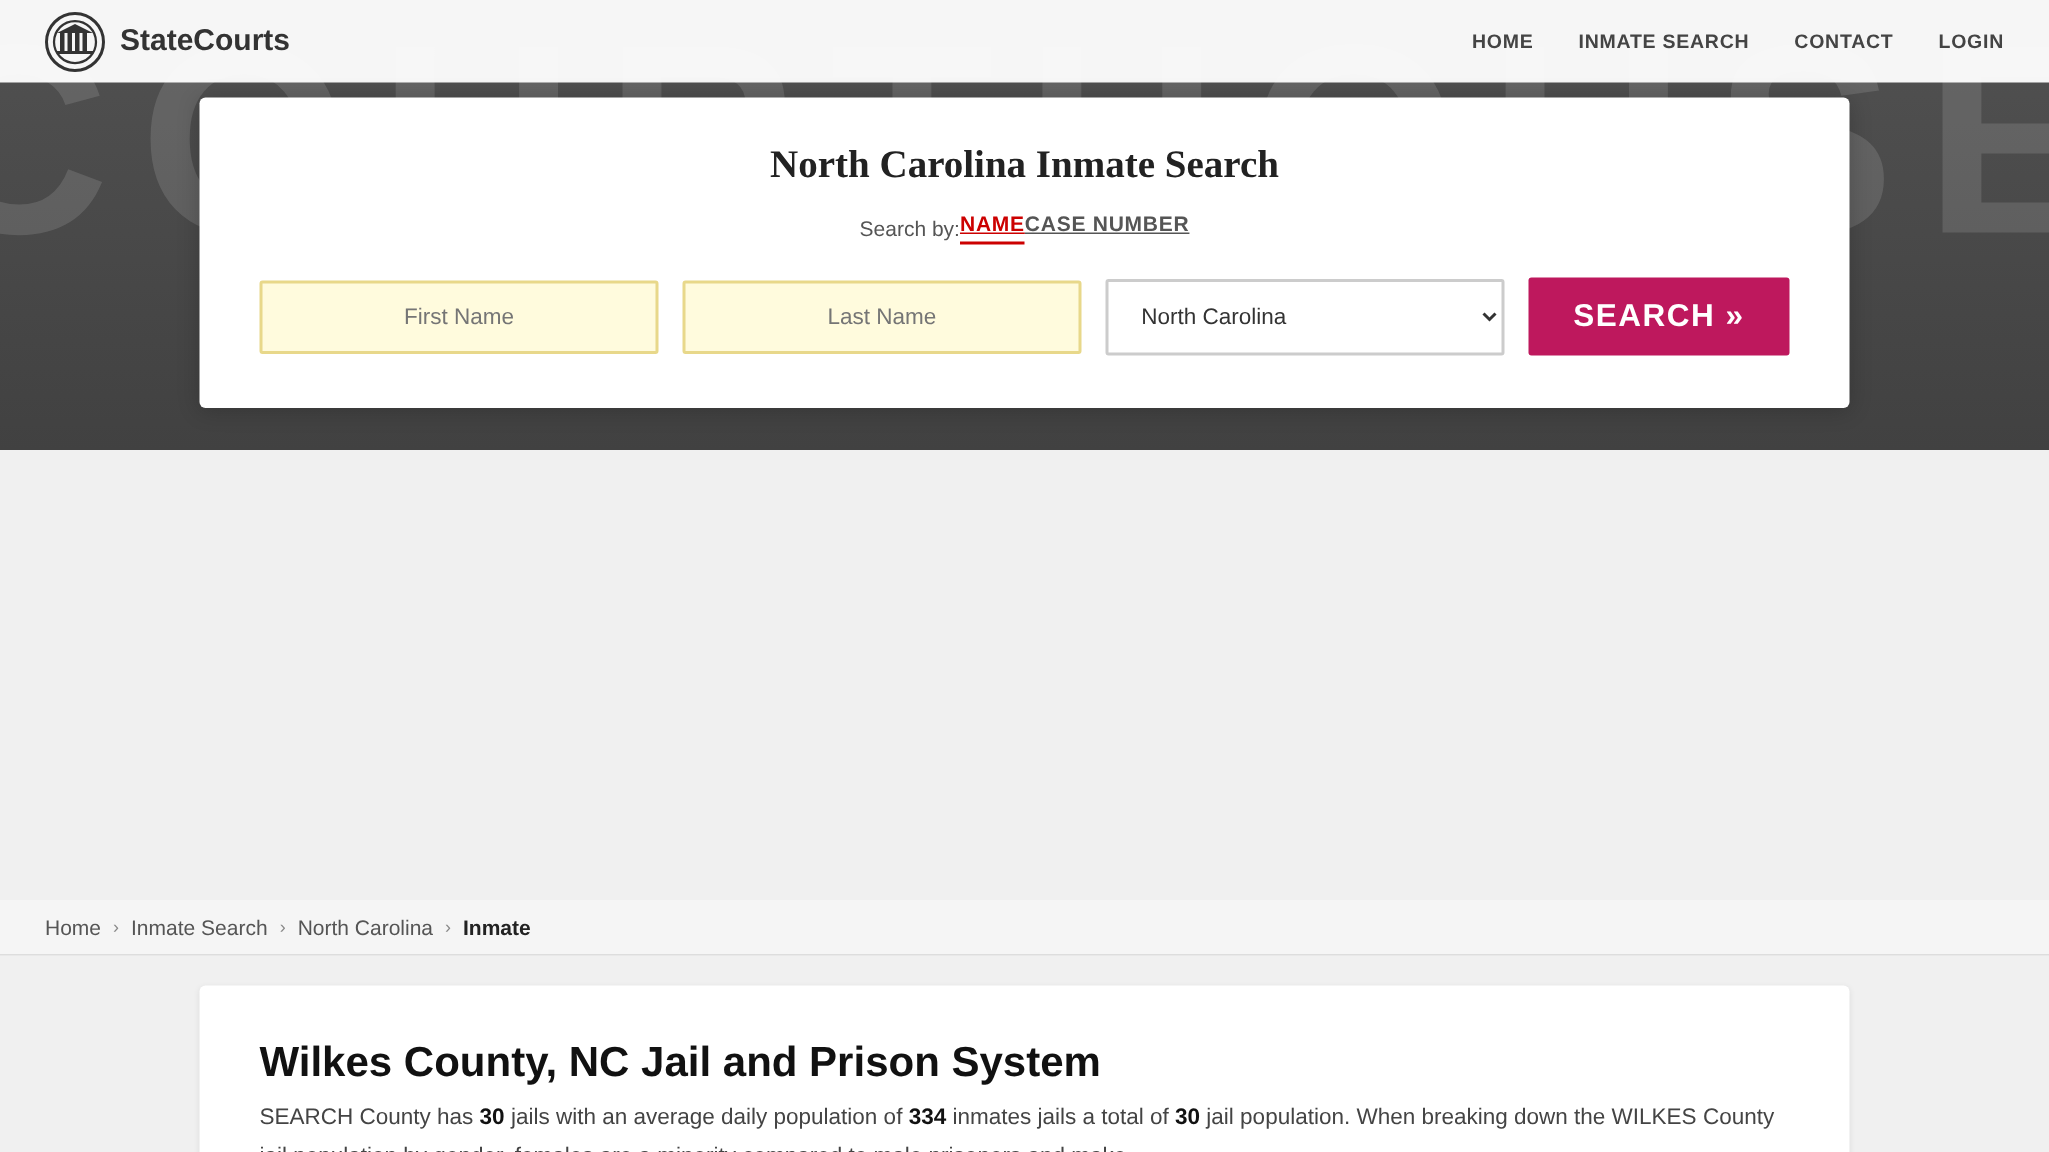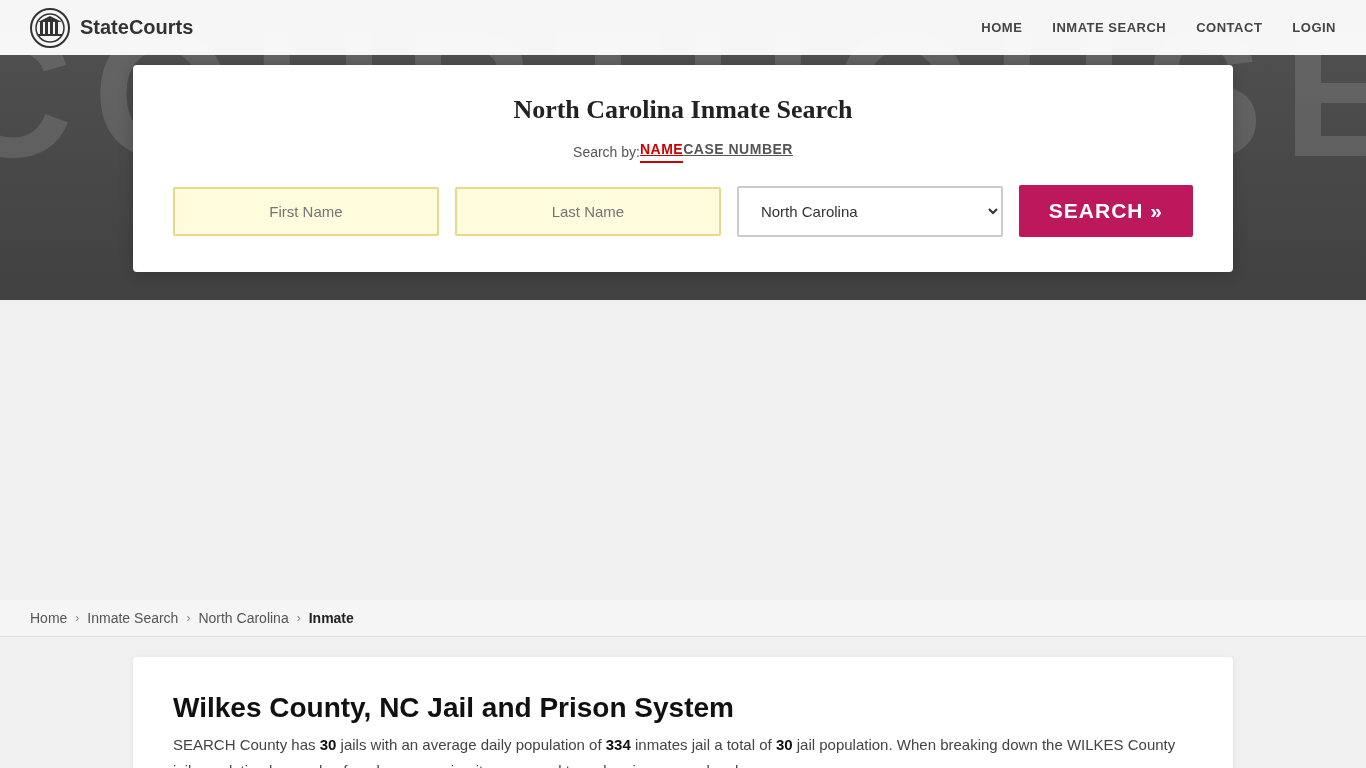--- a/index.html
+++ b/index.html
@@ -320,17 +320,17 @@
   <span class="breadcrumb-sep">›</span>
   <a class="breadcrumb-link">North Carolina</a>
   <span class="breadcrumb-sep">›</span>
   <span class="breadcrumb-current">Inmate</span>
 </div>
 
 <div class="main-content">
   <div class="content-card">
     <h2 class="county-title">Wilkes County, NC Jail and Prison System</h2>
     <p class="county-description">
-      <span>SEARCH County has </span><strong>30</strong><span> jails with an average daily population of </span><strong>334</strong><span> inmates jail a total of </span><strong>30</strong><span> jail population. When breaking down the WILKES County jail population by gender, females are a minority compared to male prisoners and make </span>
+      <span>SEARCH County has </span><strong>30</strong><span> jails with an average daily population of </span><strong>334</strong><span> inmates jails a total of </span><strong>30</strong><span> jail population. When breaking down the WILKES County jail population by gender, females are a minority compared to male prisoners and make </span>
     </p>
 
   </div>
 </div>
 
 </body></html>

